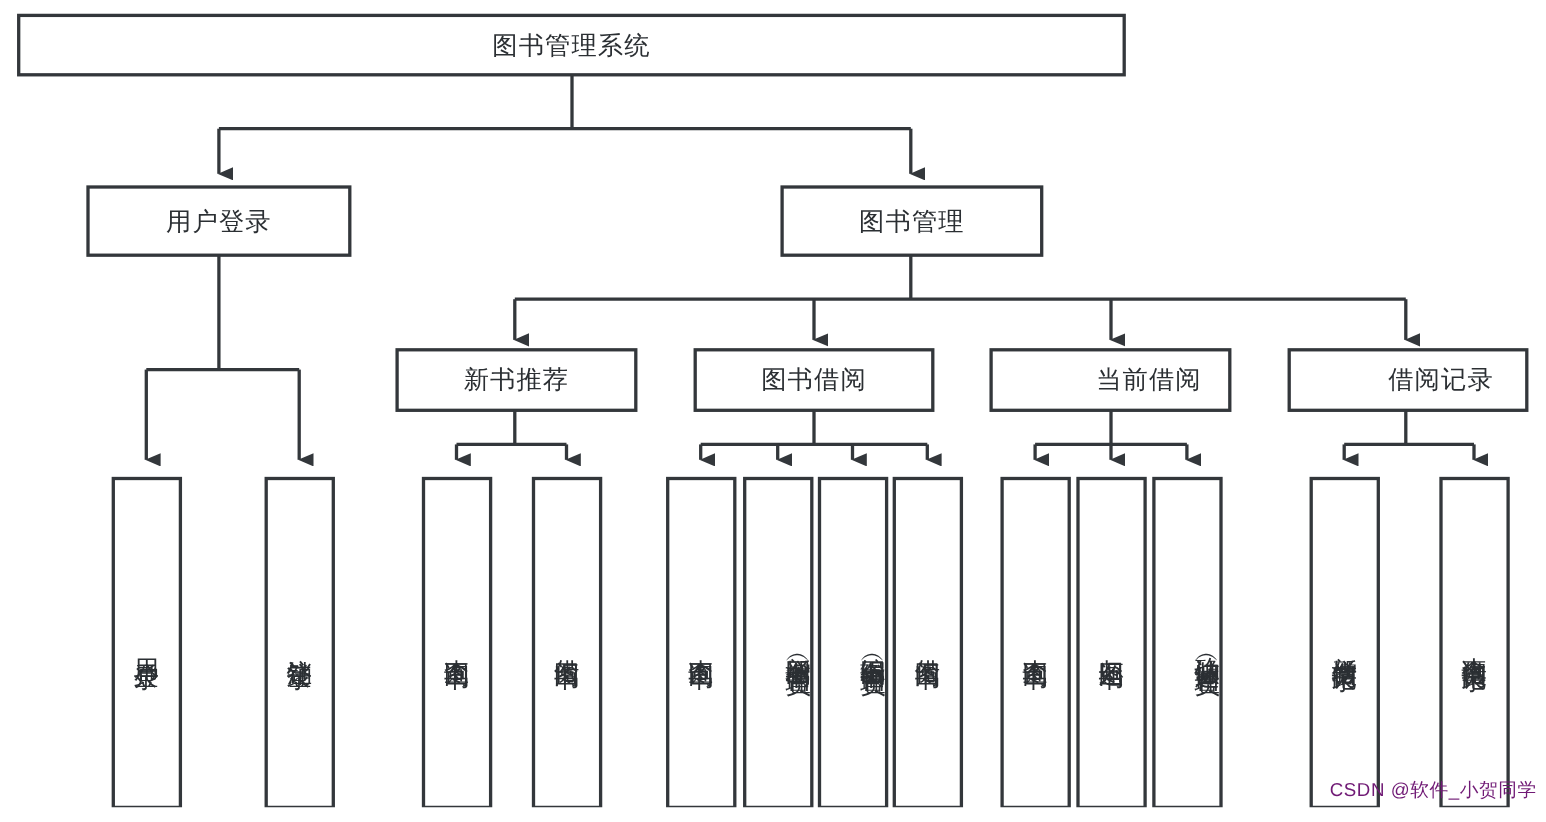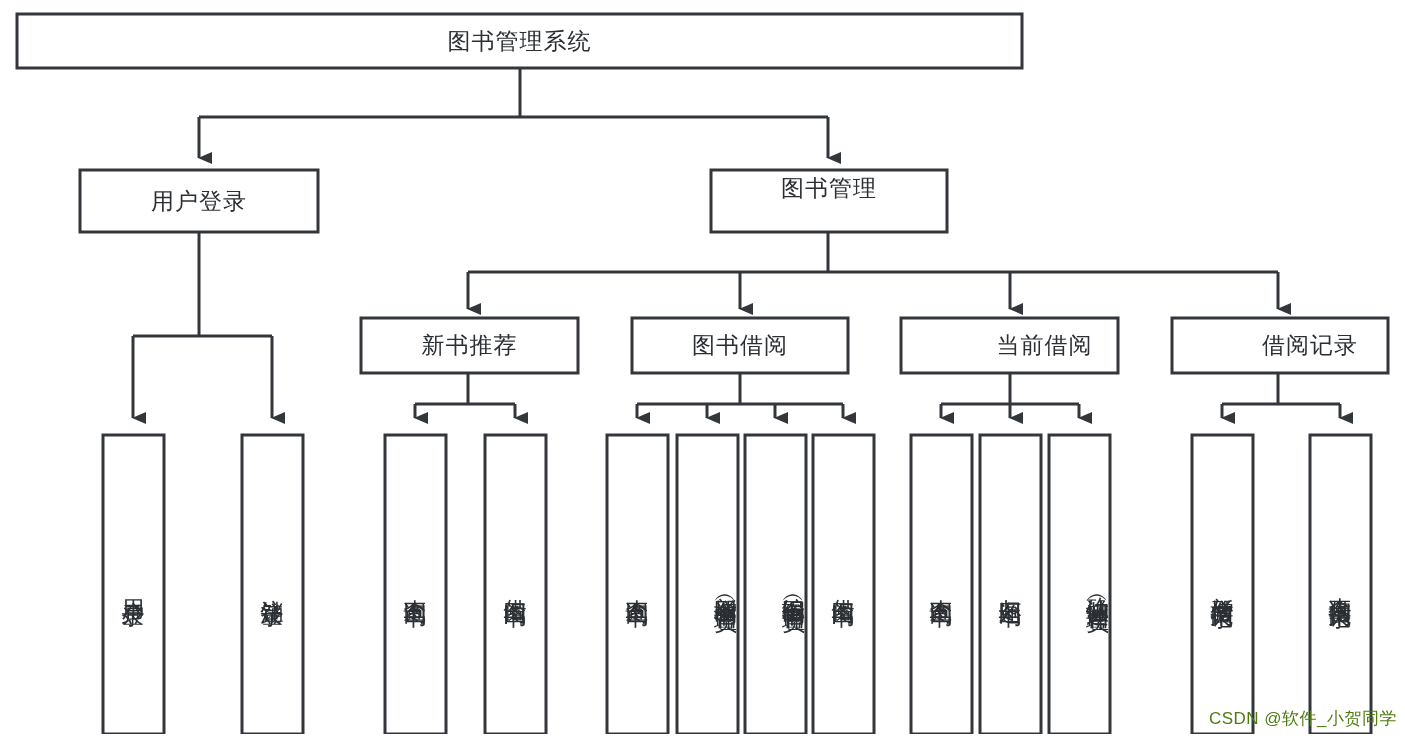--- a/index.html
+++ b/index.html
@@ -7,21 +7,21 @@
   #stage{position:relative;width:1405px;height:734px;background:#ffffff;overflow:hidden;}
   svg#diagram{position:absolute;left:0;top:0;width:1405px;height:747px;display:block;}
   .node-rect{fill:#ffffff;stroke:#33373b;stroke-width:3;}
   .conn{stroke:#33373b;stroke-width:3;fill:none;stroke-linecap:butt;}
   .arrow-head{fill:#33373b;stroke:none;}
   .vlabel-wrap{position:absolute;display:flex;align-items:center;justify-content:center;
       writing-mode:vertical-rl;text-orientation:upright;letter-spacing:2px;
       font-size:23px;color:#2b2f33;line-height:1.05;pointer-events:none;white-space:nowrap;}
   .hlabel-wrap{position:absolute;display:flex;align-items:center;justify-content:center;
       font-size:23px;color:#2b2f33;letter-spacing:1px;pointer-events:none;}
-  #watermark{position:absolute;right:8px;bottom:4px;font-size:17px;color:#4d7c0f;
+  #watermark{position:absolute;right:8px;bottom:4px;font-size:17px;color:#701a75;
       font-family:"Liberation Sans","DejaVu Sans",sans-serif;letter-spacing:0.5px;white-space:nowrap;}
 </style>
 </head>
 <body>
 
 <div id="stage">
 
   <svg id="diagram" viewBox="0 0 1405 747">
     <defs>
       <marker id="ah" viewBox="0 0 12 14" refX="6" refY="13" markerWidth="12" markerHeight="14" orient="auto-start-reverse" markerUnits="userSpaceOnUse">
@@ -108,21 +108,21 @@
     <rect class="node-rect" x="980" y="435" width="61" height="299"></rect>
     <rect class="node-rect" x="1049" y="435" width="61" height="299"></rect>
 
     <rect class="node-rect" x="1192" y="435" width="61" height="299"></rect>
     <rect class="node-rect" x="1310" y="435" width="61" height="299"></rect>
   </svg>
 
   <div class="hlabel-wrap" style="left:17px;top:14px;width:1005px;height:54px;">图书管理系统</div>
 
   <div class="hlabel-wrap" style="left:80px;top:170px;width:238px;height:62px;">用户登录</div>
-  <div class="hlabel-wrap" style="left:711px;top:157px;width:236px;height:62px;">图书管理</div>
+  <div class="hlabel-wrap" style="left:711px;top:170px;width:236px;height:62px;">图书管理</div>
 
   <div class="hlabel-wrap" style="left:361px;top:318px;width:217px;height:55px;text-align:center;">新书推荐</div>
   <div class="hlabel-wrap" style="left:632px;top:318px;width:216px;height:55px;">图书借阅</div>
   <div class="hlabel-wrap" style="left:901px;top:318px;width:217px;height:55px;padding-left:35px;">当前借阅</div>
   <div class="hlabel-wrap" style="left:1172px;top:318px;width:216px;height:55px;padding-left:30px;">借阅记录</div>
 
   <div class="vlabel-wrap" style="left:103px;top:435px;width:61px;height:299px;">用户登录</div>
   <div class="vlabel-wrap" style="left:242px;top:435px;width:61px;height:299px;">注销登录</div>
 
   <div class="vlabel-wrap" style="left:385px;top:435px;width:61px;height:299px;">查询图书</div>

